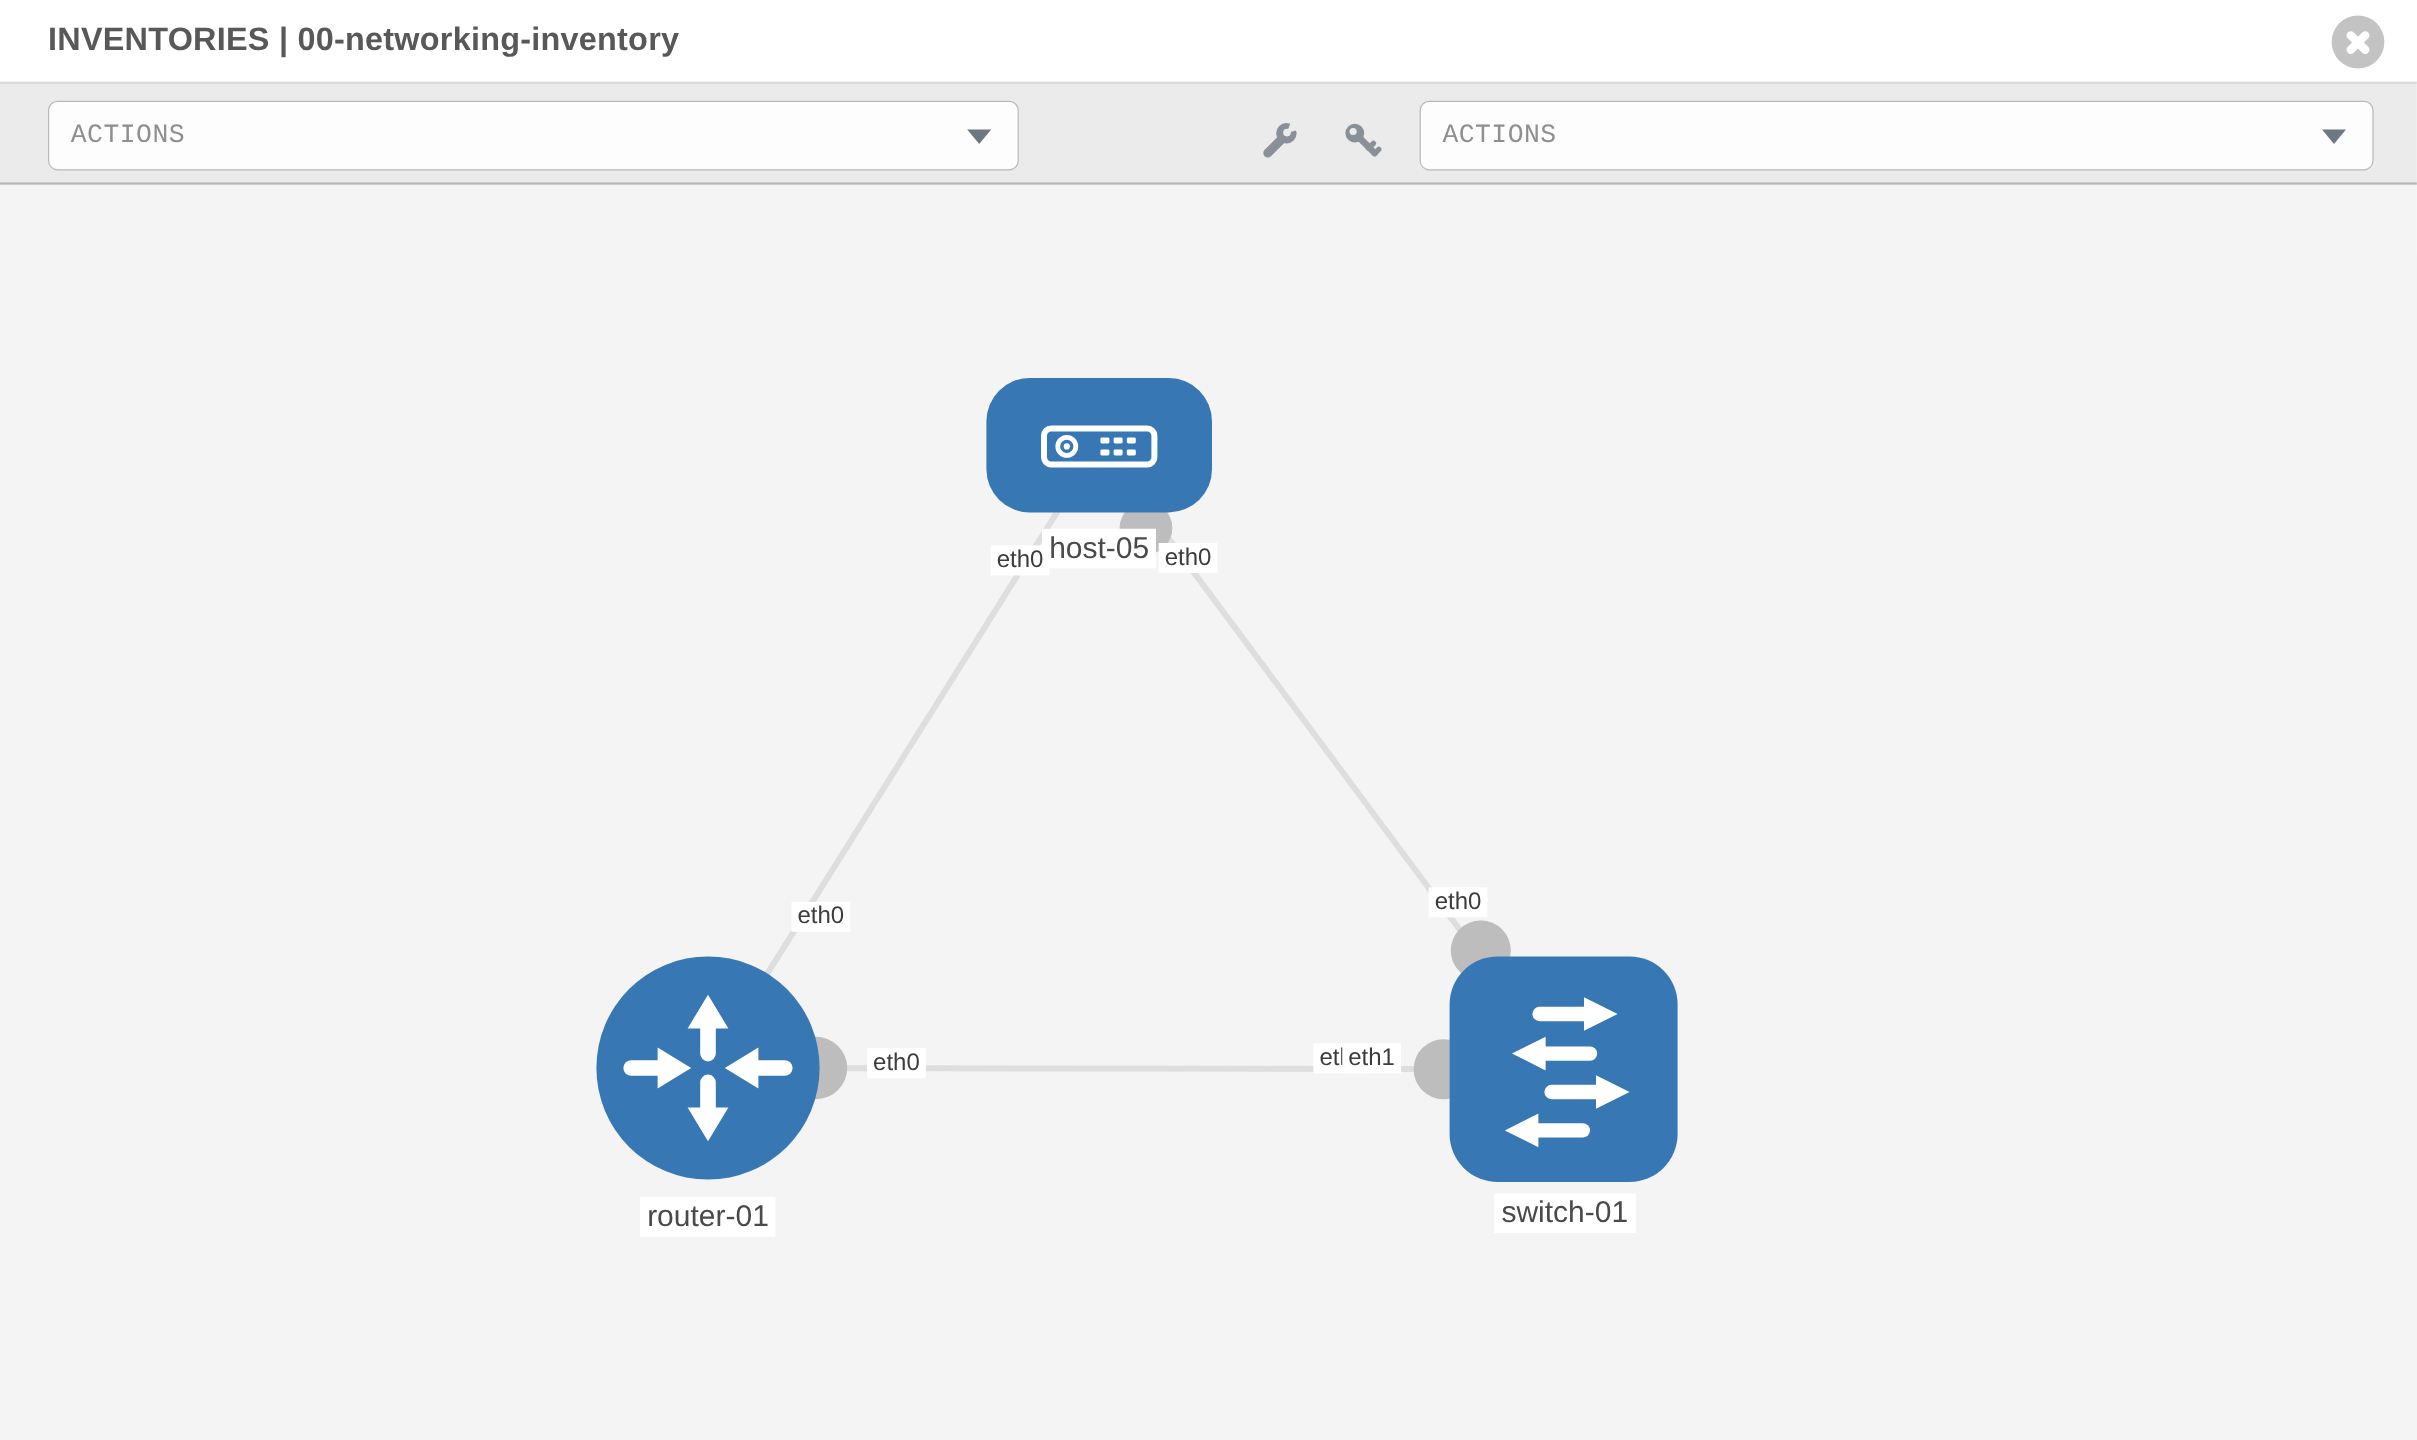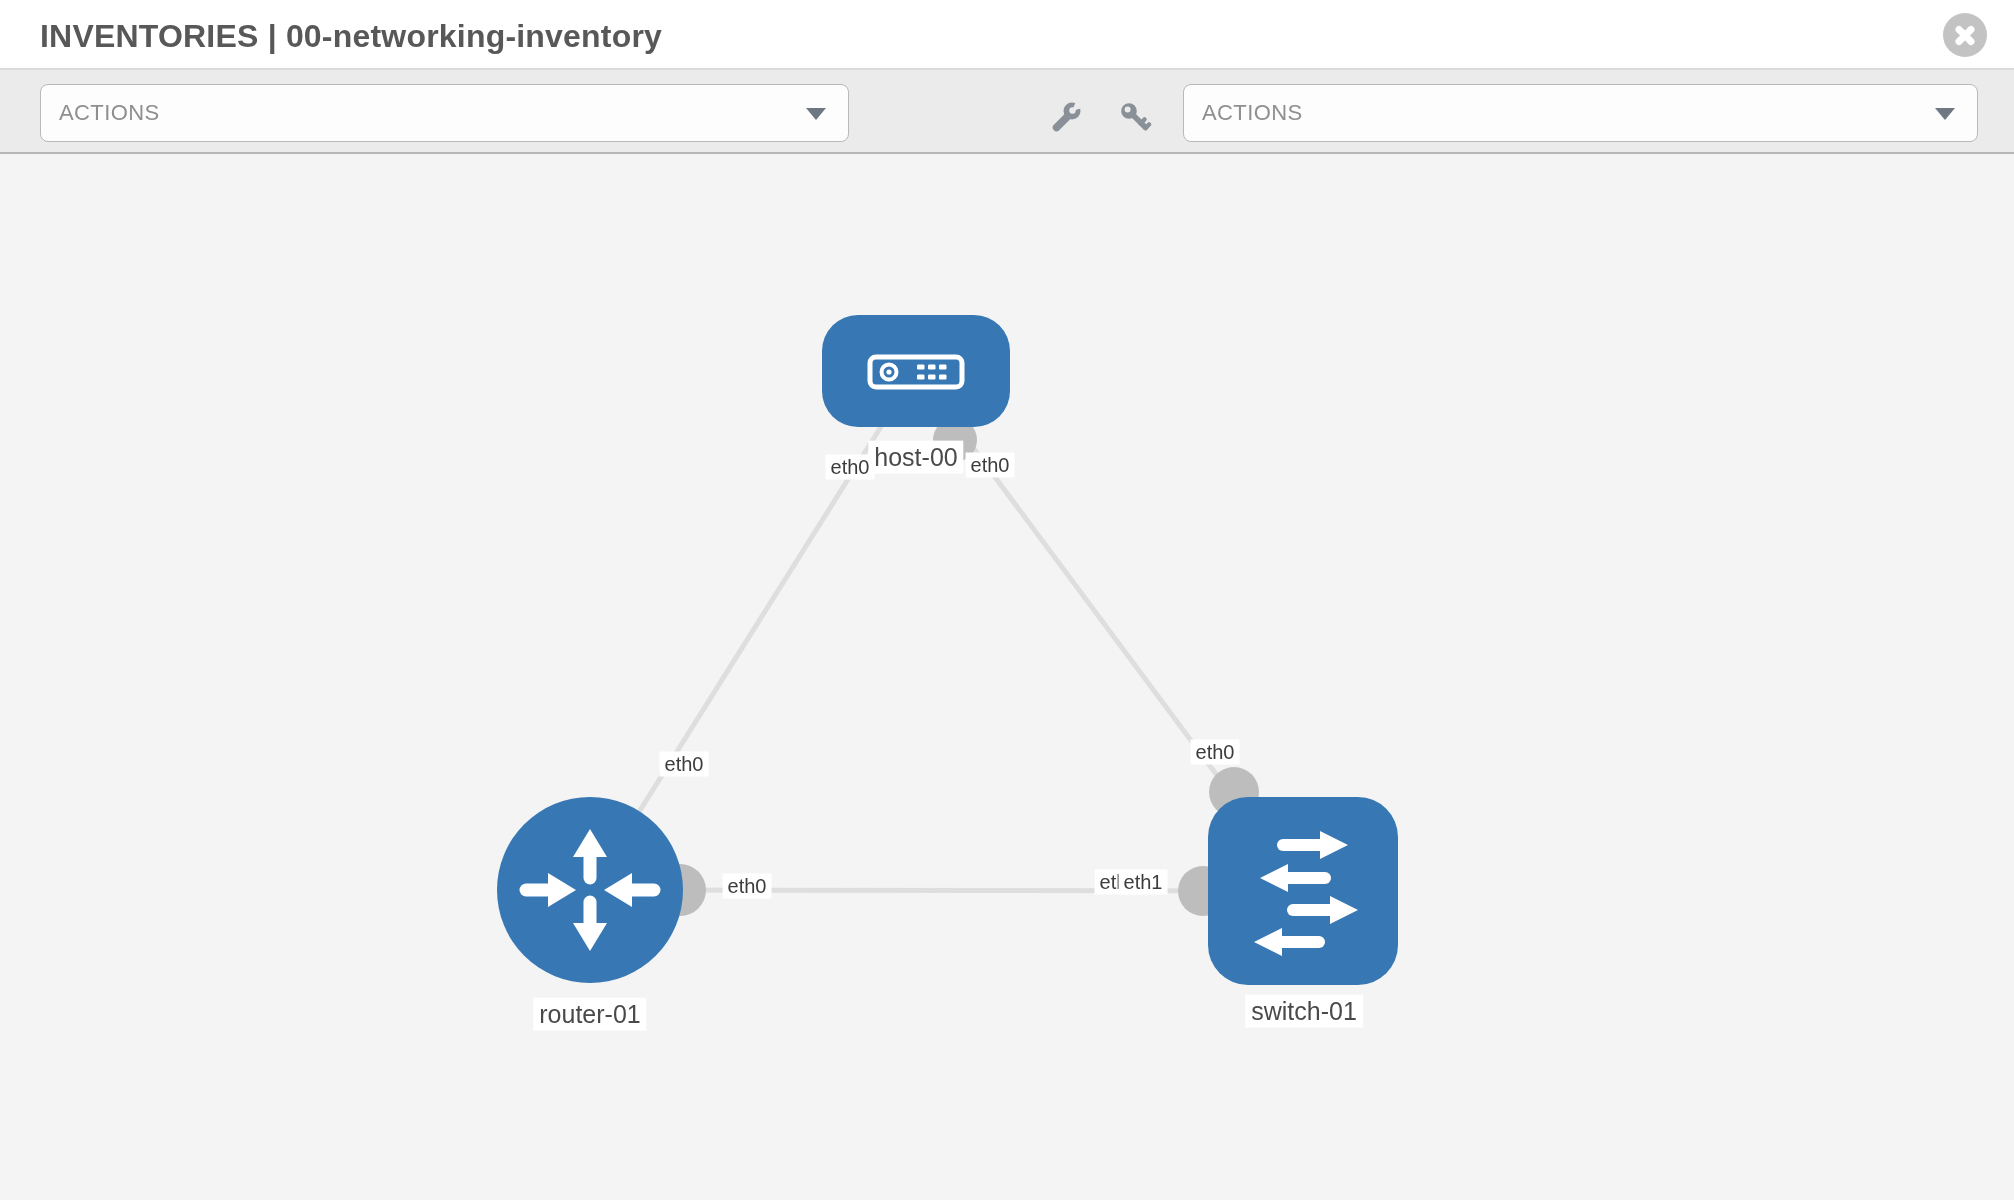--- a/index.html
+++ b/index.html
@@ -2,29 +2,29 @@
 <html><head>
 <meta charset="utf-8">
 <style>
   html,body{margin:0;padding:0;}
   body{
     width:2014px;height:1200px;overflow:hidden;position:relative;
     font-family:"Liberation Sans","DejaVu Sans",sans-serif;background:#ffffff;
   }
   
   .header{position:absolute;left:0;top:0;width:2014px;height:68px;background:#ffffff;border-bottom:2px solid #dadada;}
-  .page-title{position:absolute;left:40px;top:18px;font-size:32px;font-weight:bold;color:#585858;letter-spacing:.2px;}
+  .page-title{position:absolute;left:40px;top:18px;font-size:27px;font-weight:bold;color:#585858;letter-spacing:.2px;}
   .close-btn{position:absolute;left:1943px;top:13px;width:44px;height:44px;border-radius:50%;background:#c3c3c3;cursor:pointer;}
   .close-btn::before,.close-btn::after{content:"";position:absolute;left:10px;top:19px;width:24px;height:7px;border-radius:3.5px;background:#ffffff;}
   .close-btn::before{transform:rotate(45deg);}
   .close-btn::after{transform:rotate(-45deg);}
   
   .toolbar{position:absolute;left:0;top:70px;width:2014px;height:82px;background:#ebebeb;border-bottom:2px solid #b6b6b6;}
   .dropdown{position:absolute;top:14px;height:58px;background:#fdfdfd;border:1px solid #b9b9b9;border-radius:8px;box-sizing:border-box;cursor:pointer;}
-  .dropdown .ph{position:absolute;left:18px;top:50%;transform:translateY(-50%);font-size:22px;color:#8f8f8f;letter-spacing:.4px;}
+  .dropdown .ph{position:absolute;left:18px;top:50%;transform:translateY(-50%);font-size:22px;color:#8f8f8f;letter-spacing:.4px;font-family:Liberation Mono, monospace;}
   .dropdown .caret{position:absolute;right:22px;top:50%;margin-top:-5px;width:0;height:0;border-left:10px solid transparent;border-right:10px solid transparent;border-top:12px solid #6d7883;}
   .actions-dd{left:40px;width:809px;}
   .search-dd{left:1183px;width:795px;}
   .tool-icon{position:absolute;top:30px;width:34px;height:34px;cursor:pointer;}
   .wrench{left:1050px;}
   .key{left:1118px;}
   
   .canvas{position:absolute;left:0;top:154px;width:2014px;height:1046px;background:#f4f4f4;}
   .graph-svg{position:absolute;left:0;top:0;}
   .graph-label{position:absolute;transform:translate(-50%,-50%);background:#ffffff;white-space:nowrap;line-height:1.15;}
@@ -117,21 +117,21 @@
         <line x1="22" y1="-13" x2="-20" y2="-13"></line>
         <polygon points="-15,-27 -15,1 -43,-13" stroke="none"></polygon>
         <line x1="-10" y1="19" x2="32" y2="19"></line>
         <polygon points="27,5 27,33 55,19" stroke="none"></polygon>
         <line x1="16" y1="51" x2="-26" y2="51"></line>
         <polygon points="-21,37 -21,65 -49,51" stroke="none"></polygon>
       </g>
     </g>
   </svg>
 
-  <div class="graph-label node-label" style="left:916px;top:303px;">host-00</div>
+  <div class="graph-label node-label" style="left:916px;top:303px;">host-05</div>
   <div class="graph-label node-label" style="left:590px;top:860px;">router-01</div>
   <div class="graph-label node-label" style="left:1304px;top:857px;">switch-01</div>
 
   <div class="graph-label iface-label" style="left:850px;top:313px;">eth0</div>
   <div class="graph-label iface-label" style="left:990px;top:311px;">eth0</div>
   <div class="graph-label iface-label" style="left:684px;top:610px;">eth0</div>
   <div class="graph-label iface-label" style="left:747px;top:732px;">eth0</div>
   <div class="graph-label iface-label iface-back" style="left:1119px;top:728px;">eth0</div>
   <div class="graph-label iface-label iface-front" style="left:1143px;top:728px;">eth1</div>
   <div class="graph-label iface-label" style="left:1215px;top:598px;">eth0</div>

